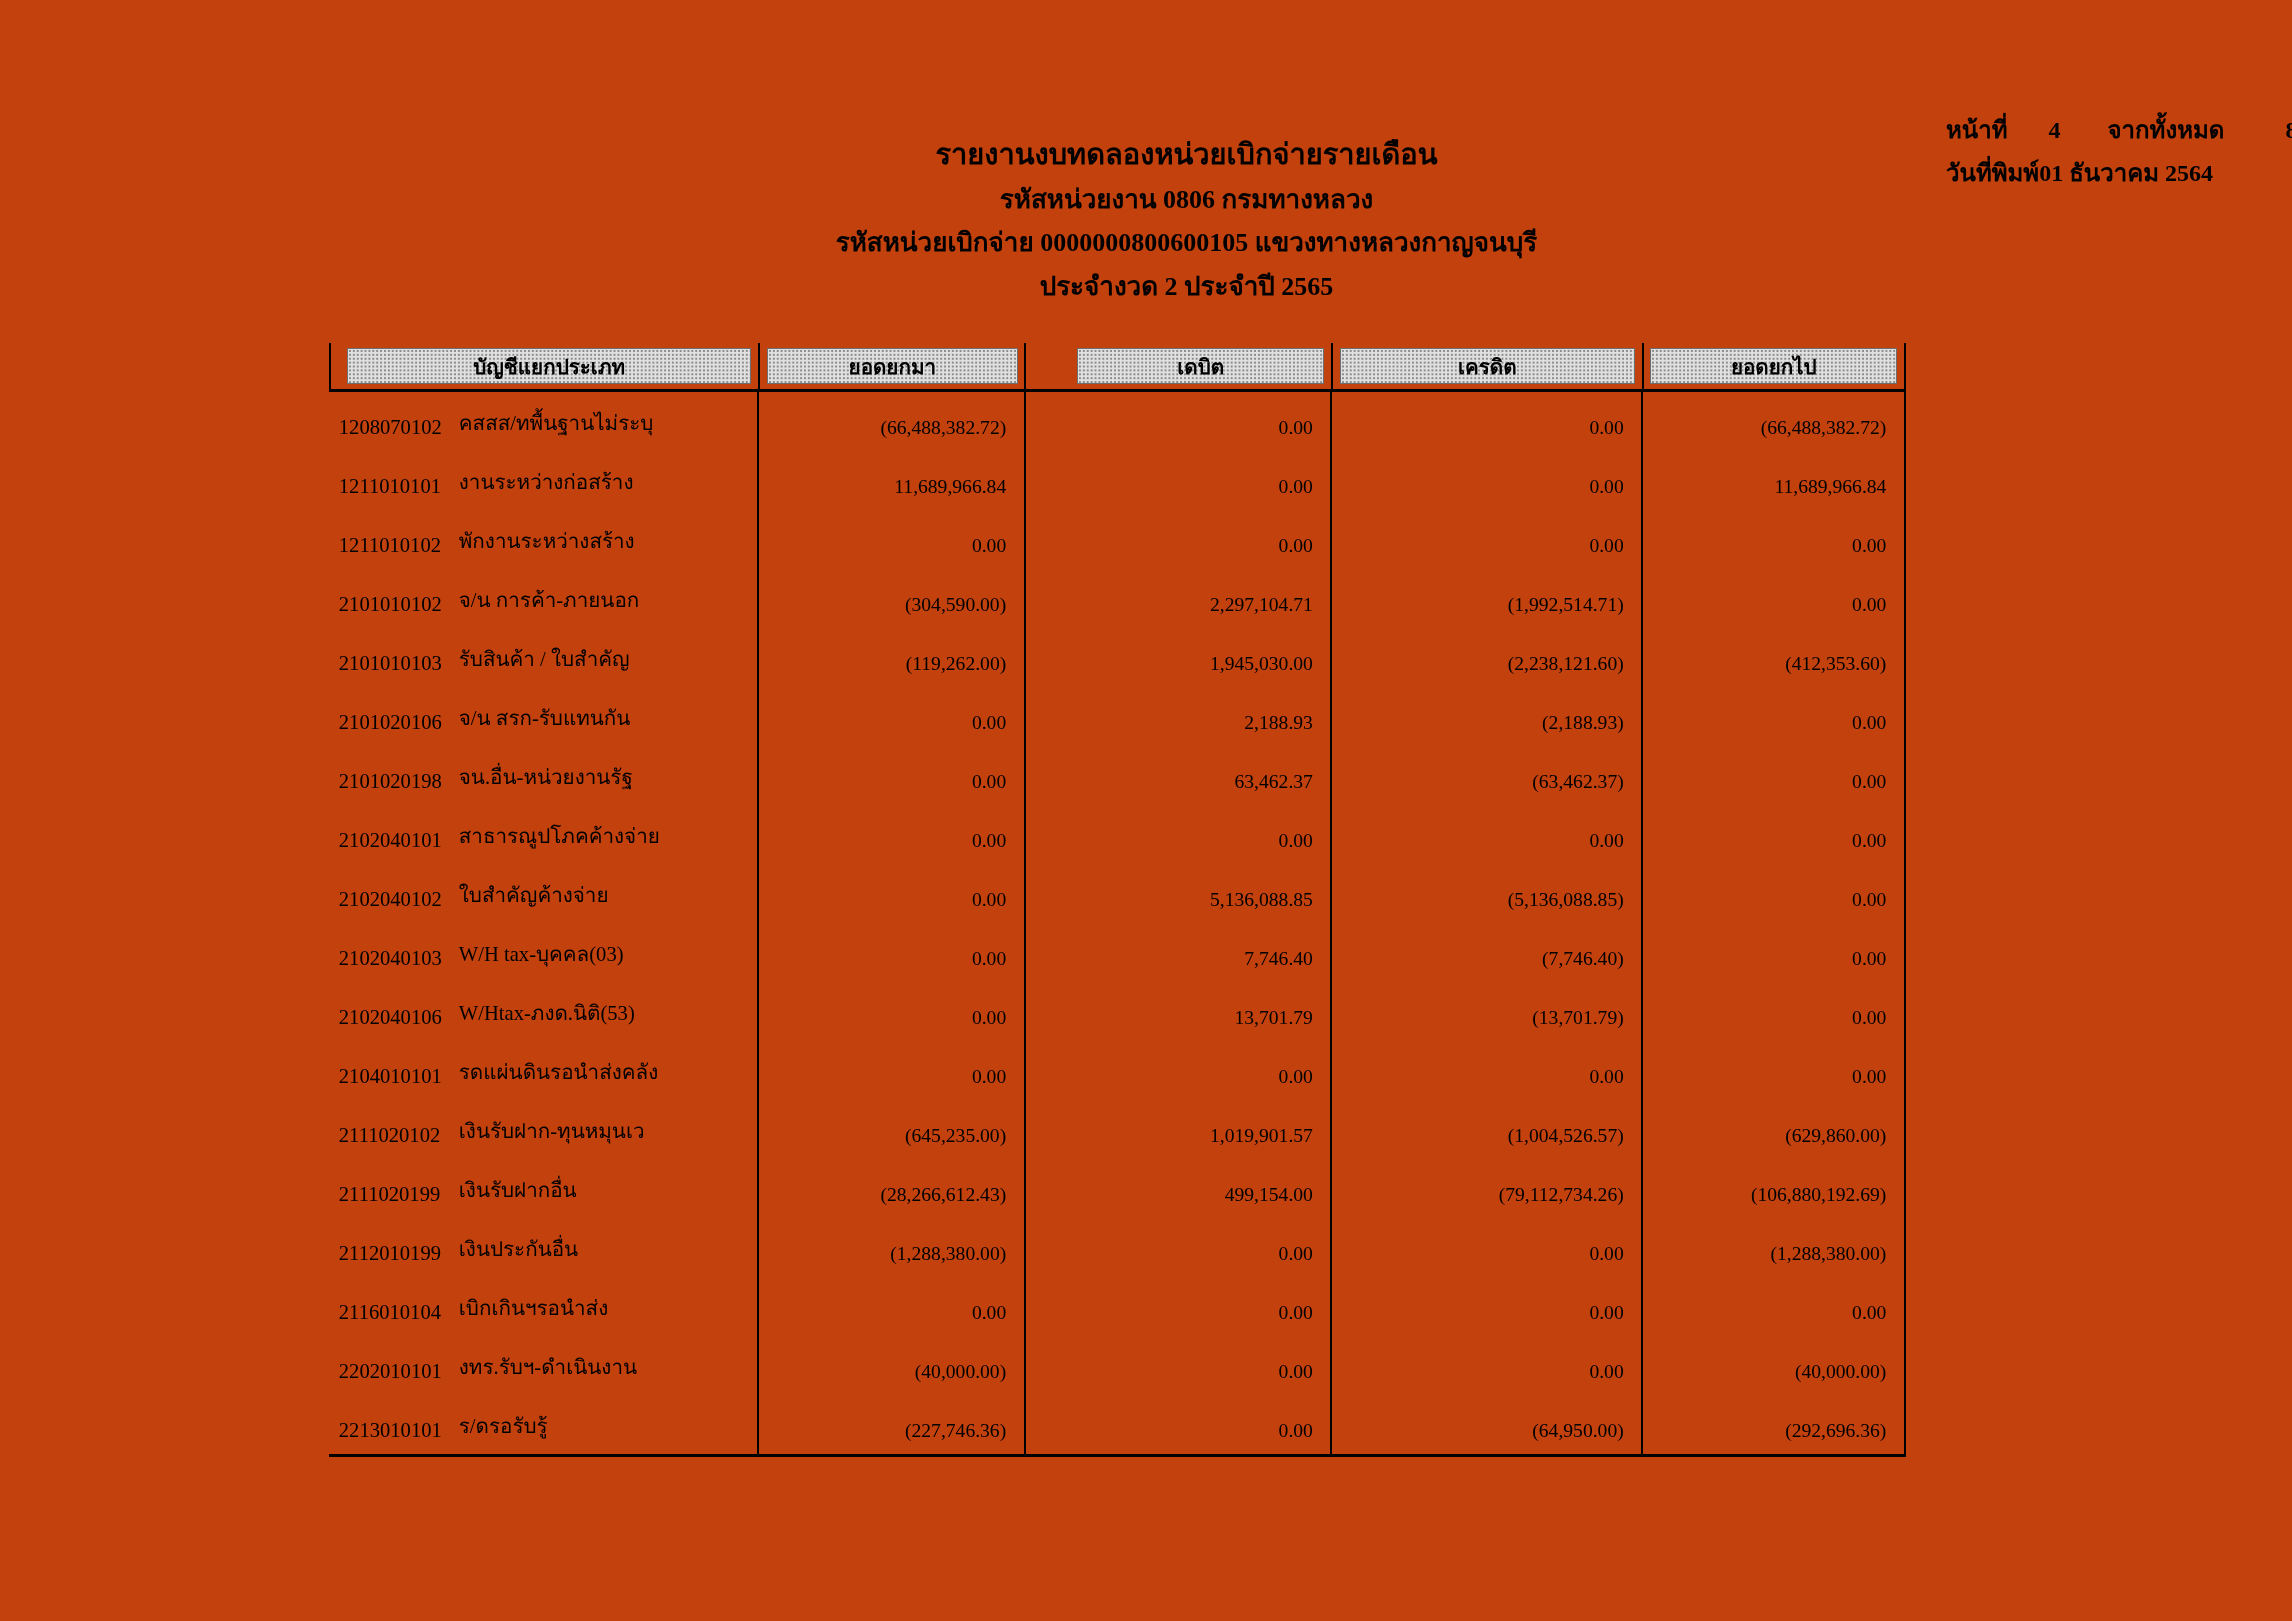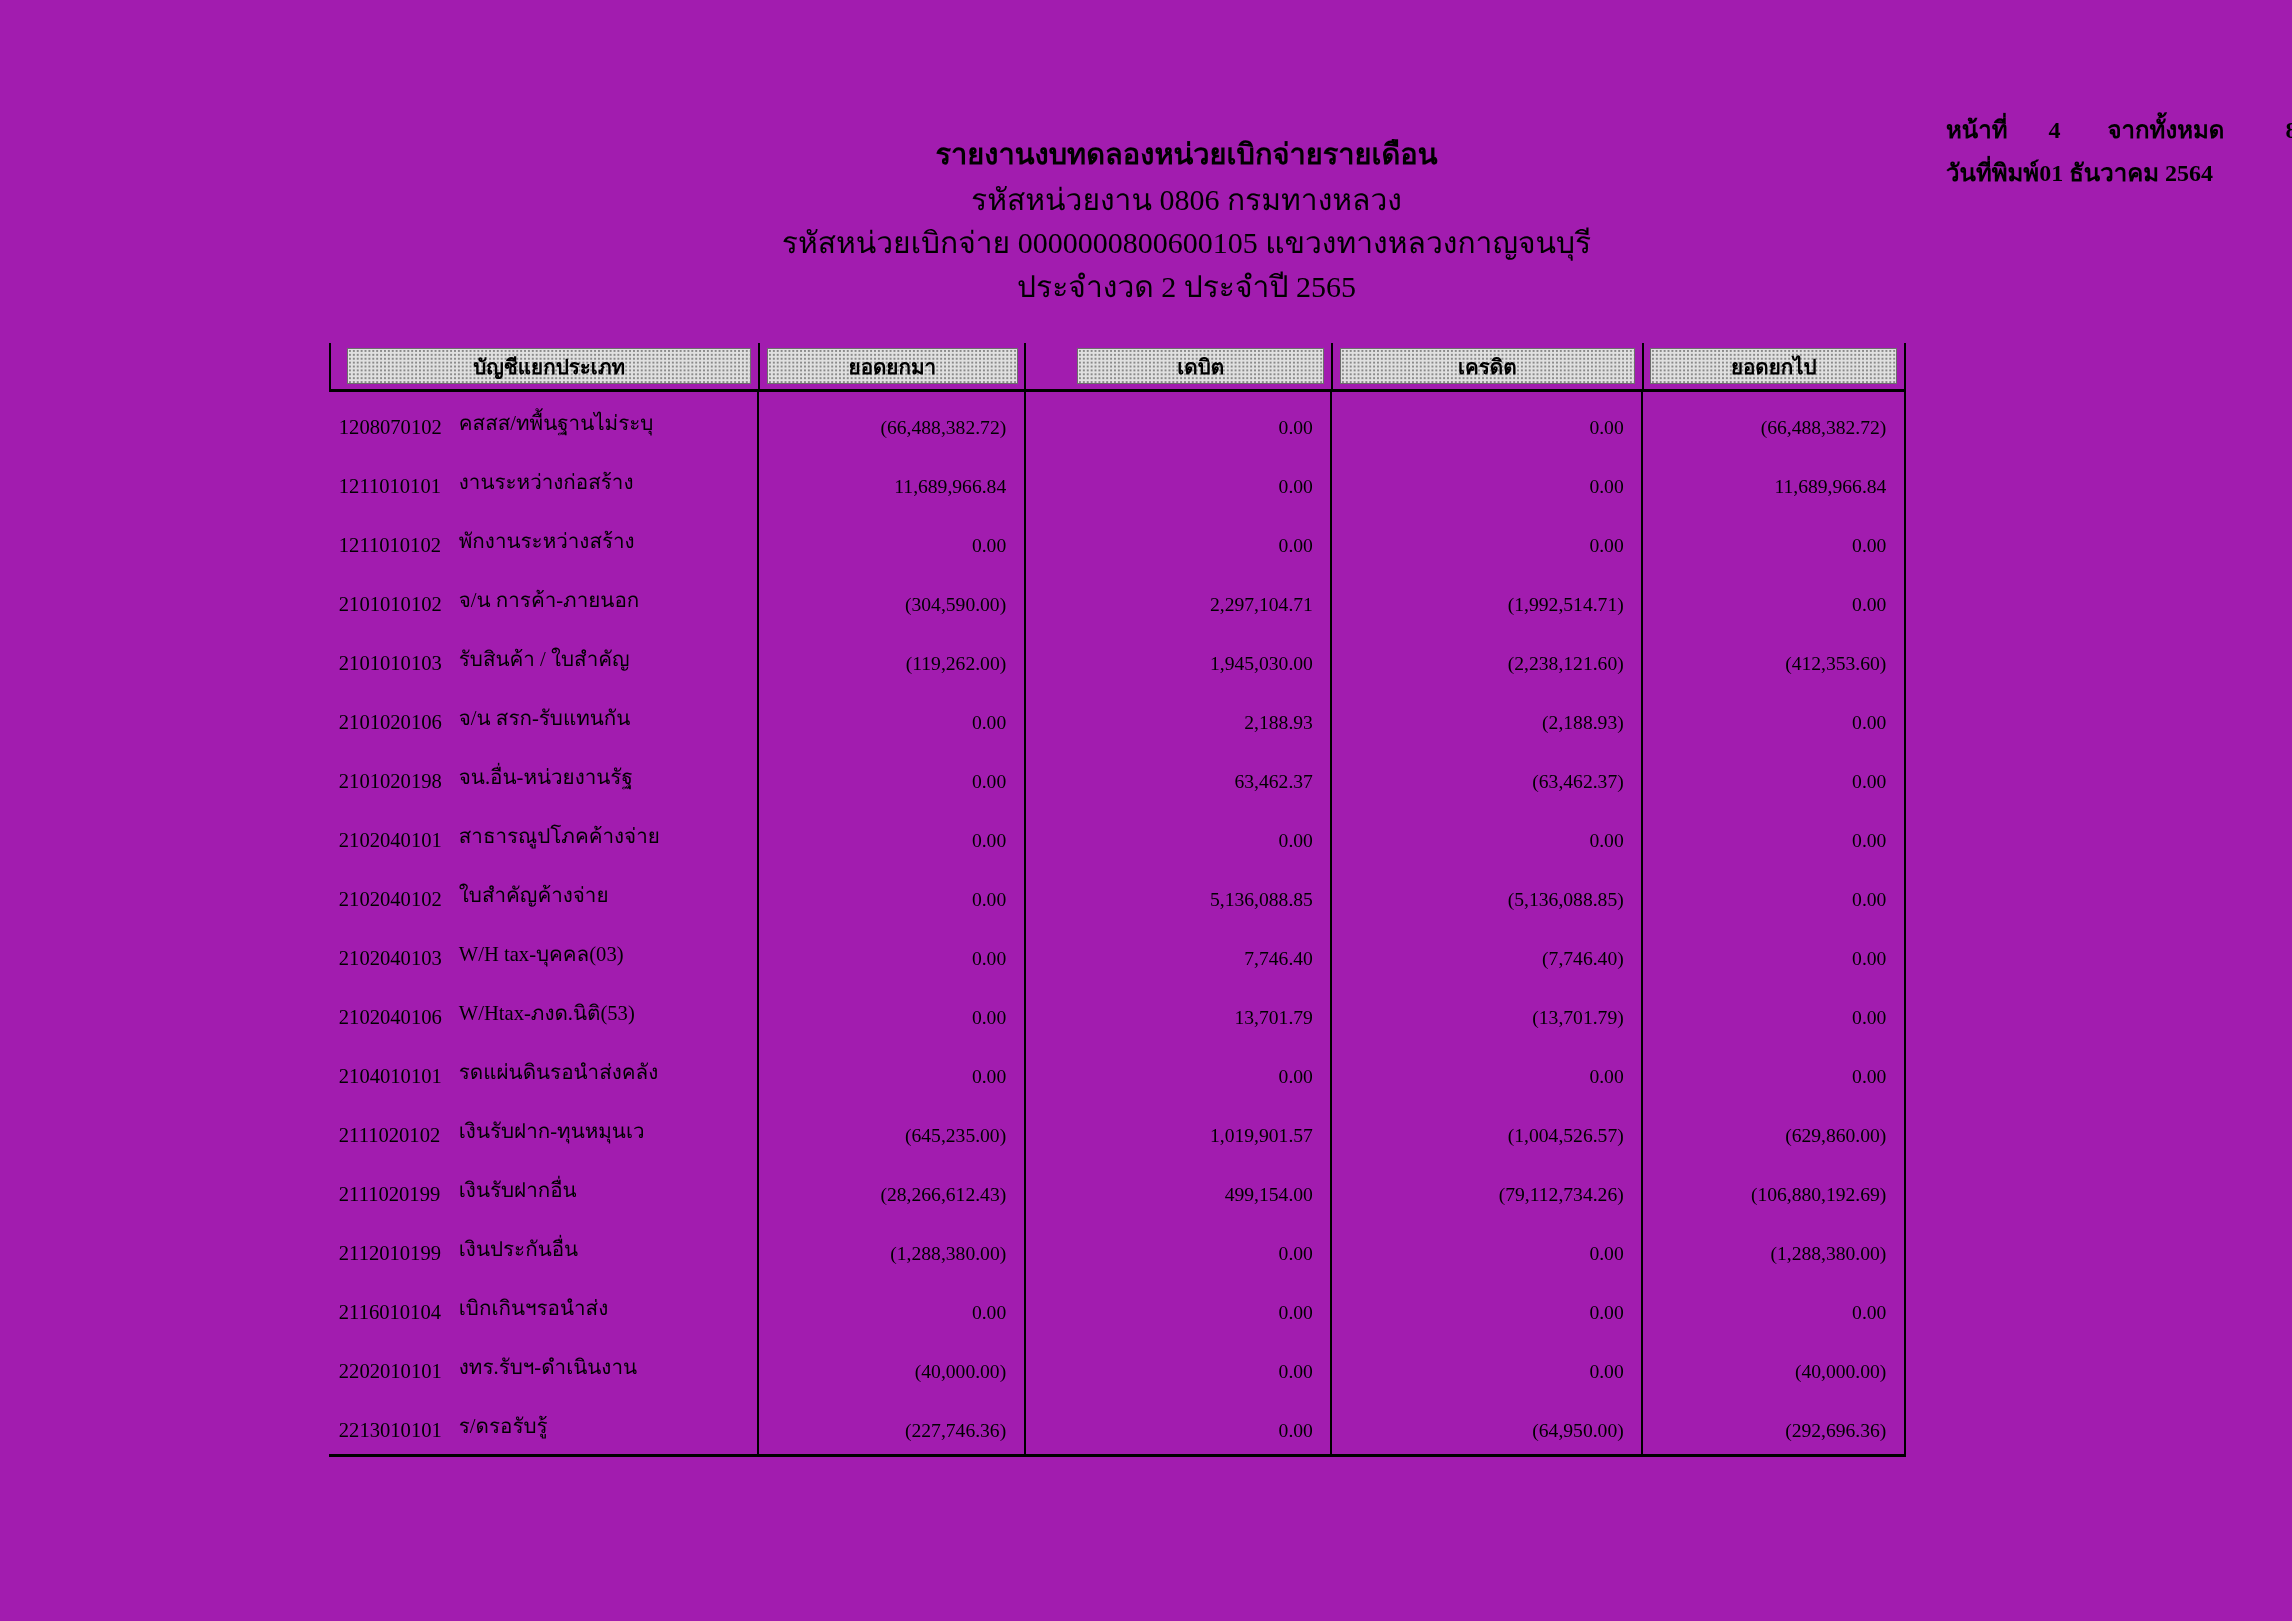--- a/index.html
+++ b/index.html
@@ -1,32 +1,32 @@
 <!DOCTYPE html>
 <html><head>
 <meta charset="utf-8">
 <style>
   html,body{margin:0;padding:0;background:#9e9e9e;}
   .sheet{
     position:relative;
     width:2293px;height:1621px;
-    background:#a21caf;
+    background:#c2410c;
     font-family:"Liberation Serif","DejaVu Serif",serif;
     color:#000;
     overflow:hidden;
   }
   *{box-sizing:border-box;}
 
   
   .doc-header{
     position:absolute;left:427px;top:137px;width:1519px;
     text-align:center;
   }
   .doc-title{font-size:29px;font-weight:bold;line-height:35px;margin:0 0 13.7px 0;}
-  .doc-sub{font-size:30px;font-weight:normal;line-height:28px;margin:0 0 15.7px 0;}
+  .doc-sub{font-size:26px;font-weight:bold;line-height:28px;margin:0 0 15.7px 0;}
 
   .page-info{
     position:absolute;left:1946px;top:118px;
     font-size:24px;font-weight:bold;line-height:25.5px;
     white-space:nowrap;
   }
   .page-info .row{margin-bottom:17.6px;}
   .pi-val-page{margin-left:41px;}
   .pi-lab-total{margin-left:47px;}
   .pi-val-total{margin-left:61px;}

